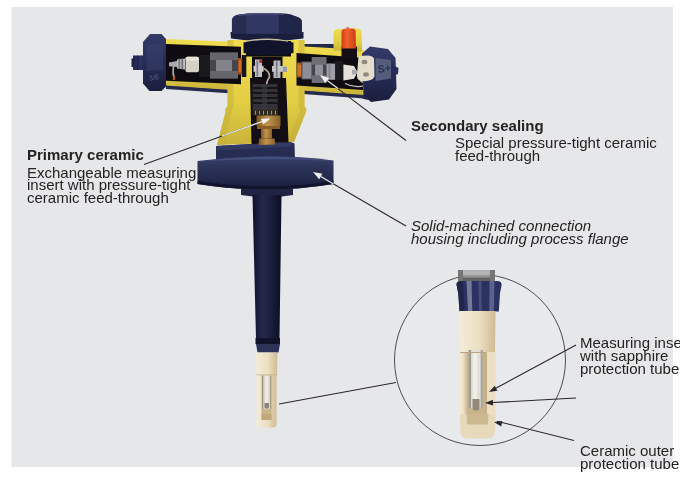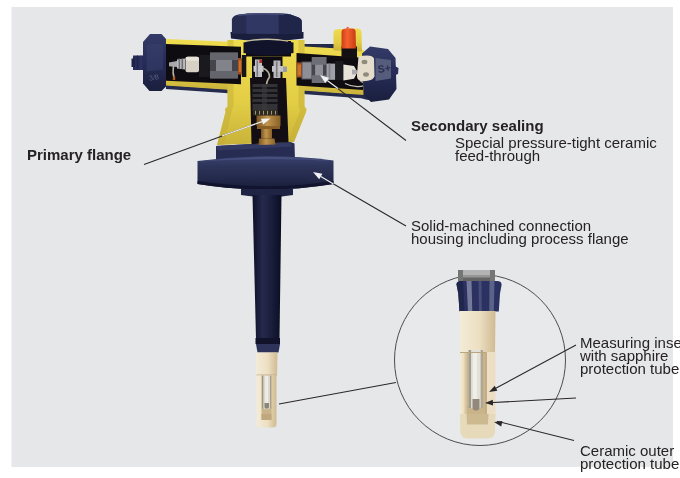--- a/index.html
+++ b/index.html
@@ -249,22 +249,23 @@
 <path d="M338 88.6 L327.2 80.5" stroke="#e8eaec" stroke-width="1.2" fill="none"></path>
 <polygon points="320,75 329.2,77.9 325.2,83.1" fill="#f2f2f4"></polygon>
 <path d="M333.5 183.9 L320.8 176.5" stroke="#e8eaec" stroke-width="1.2" fill="none"></path>
 <polygon points="313,172 322.4,173.7 319.2,179.3" fill="#f2f2f4"></polygon>
 
 <polygon points="489,392 494.7,385.7 497.4,390.7" fill="#2b2728"></polygon>
 <polygon points="485,403 492.8,399.8 493.1,405.4" fill="#2b2728"></polygon>
 <polygon points="494,422 502.4,421.1 501.2,426.5" fill="#2b2728"></polygon>
 </svg>
 
-<div class="lbl b" style="left:27px;top:148px;">Primary flange</div>
+<div class="lbl b" style="left:27px;top:148px;">Primary ceramic</div>
+<div class="lbl" style="left:27px;top:167px;line-height:12.3px;">Exchangeable measuring<br>insert with pressure-tight<br>ceramic feed-through</div>
 
 <div class="lbl b" style="left:411px;top:119px;">Secondary sealing</div>
 <div class="lbl" style="left:411px;top:135.5px;line-height:13.5px;margin-left:44px;">Special pressure-tight ceramic<br>feed-through</div>
 
-<div class="lbl" style="left:411px;top:218.5px;line-height:13px;">Solid-machined connection<br>housing including process flange</div>
+<div class="lbl" style="left:411px;top:218.5px;line-height:13px;font-style:italic;">Solid-machined connection<br>housing including process flange</div>
 
 <div class="lbl" style="left:580px;top:336px;">Measuring insert<br>with sapphire<br>protection tube</div>
 <div class="lbl" style="left:580px;top:433px;margin-top:11px;">Ceramic outer<br>protection tube</div>
 </div>
 
 </body></html>

